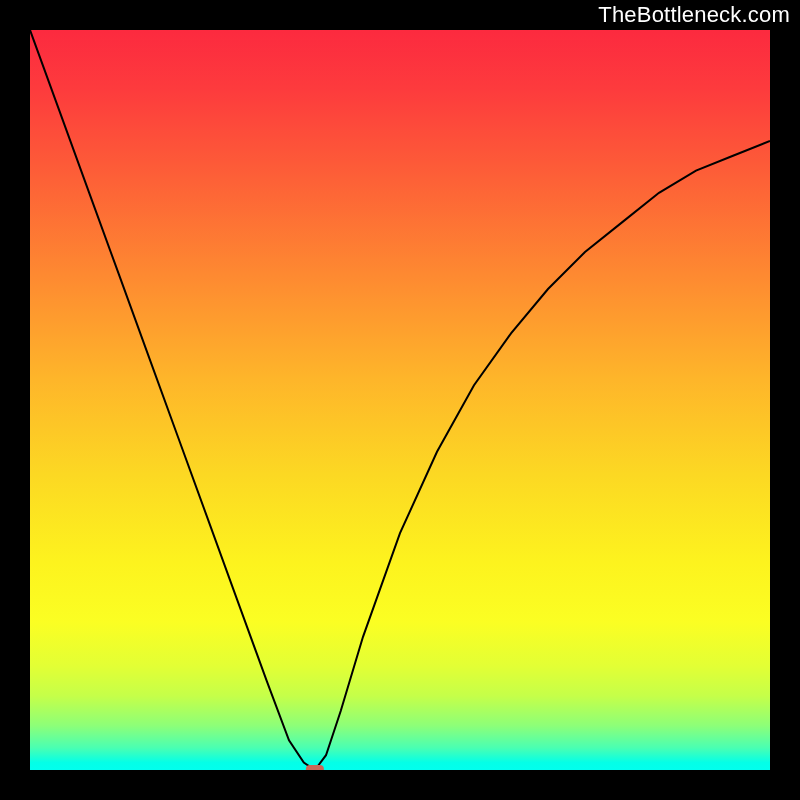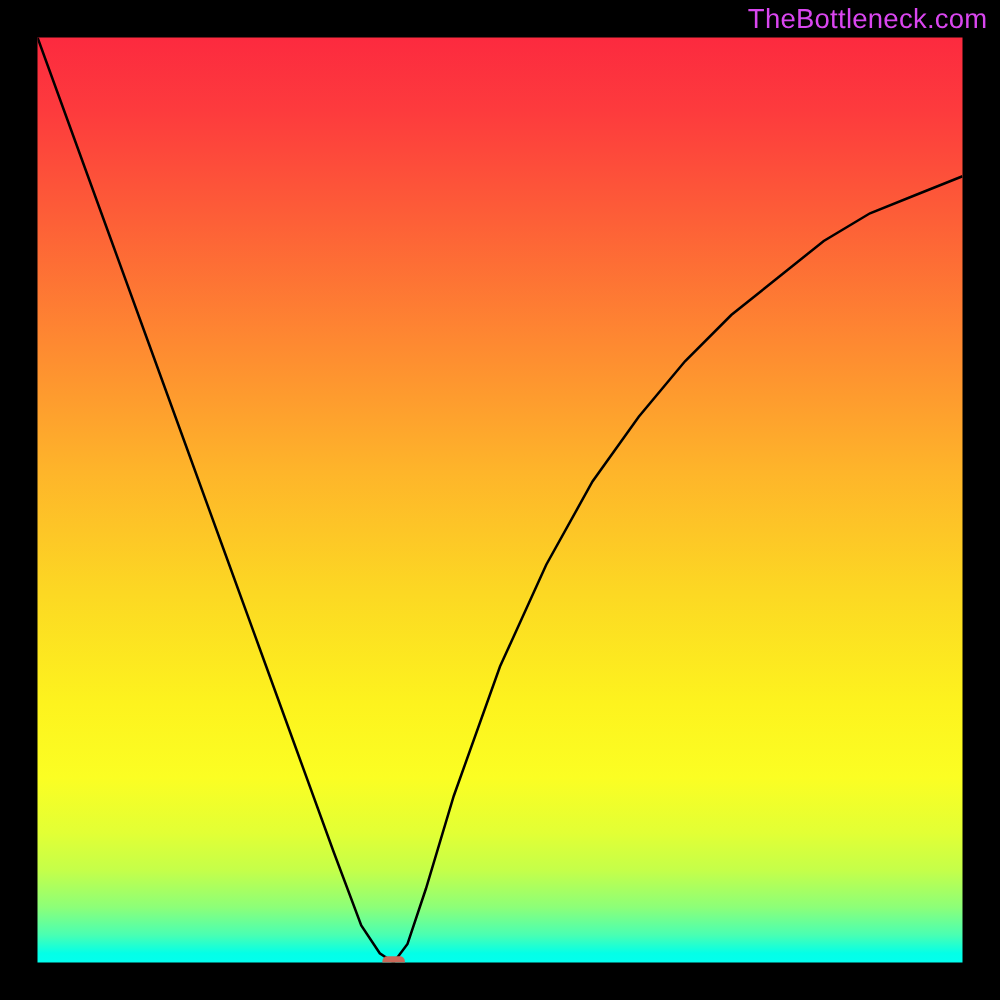--- a/index.html
+++ b/index.html
@@ -14,21 +14,21 @@
   .frame {
     position: relative;
     width: 800px;
     height: 800px;
     background: #000;
   }
   .watermark {
     position: absolute;
     top: 2px;
     right: 10px;
-    color: #d946ef;
+    color: #ffffff;
     font-size: 22px;
     font-weight: 500;
     letter-spacing: 0.2px;
     z-index: 10;
   }
   .plot-area {
     position: absolute;
     left: 30px;
     top: 30px;
     width: 740px;

